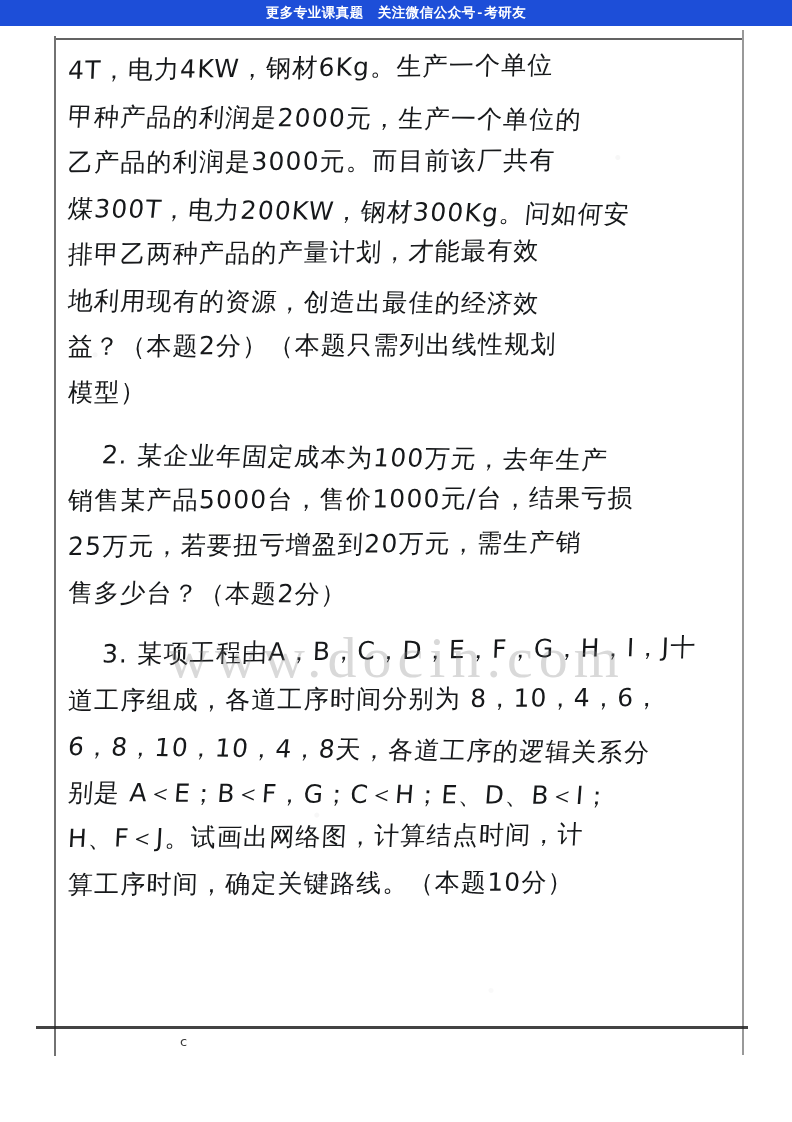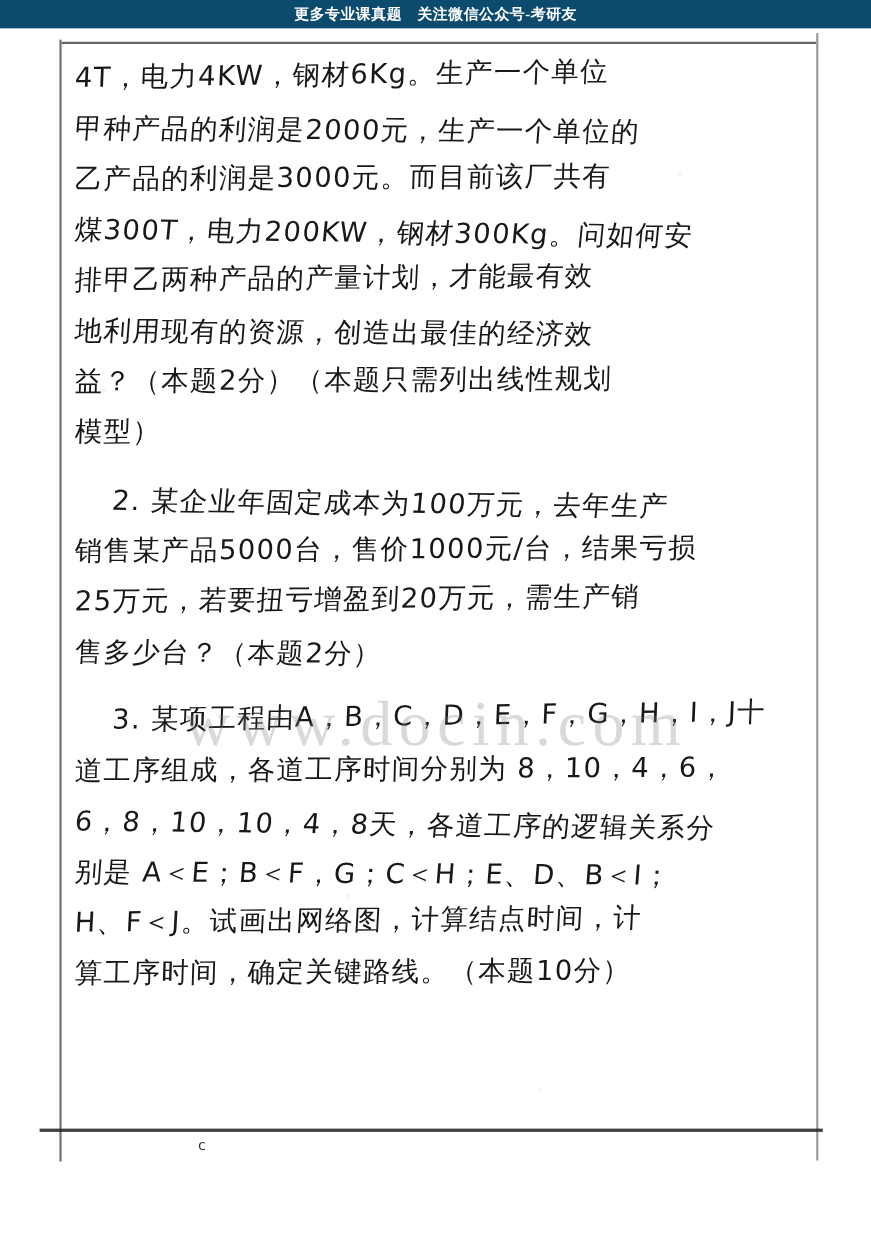--- a/index.html
+++ b/index.html
@@ -15,30 +15,30 @@
     overflow: hidden;
   }
 
   
   #promo-banner {
     position: absolute;
     left: 0;
     top: 0;
     width: 792px;
     height: 26px;
-    background: #0c4a6e;
+    background: #1d4ed8;
     color: #ffffff;
     display: flex;
     align-items: center;
     justify-content: center;
     gap: 14px;
     font-size: 13.5px;
     font-weight: bold;
     letter-spacing: 0.5px;
-    font-family: Liberation Serif, serif;
+    font-family: Liberation Mono, monospace;
   }
 
   
   #scan-page {
     position: absolute;
     left: 0;
     top: 26px;
     width: 792px;
     height: 1096px;
     background: #ffffff;

